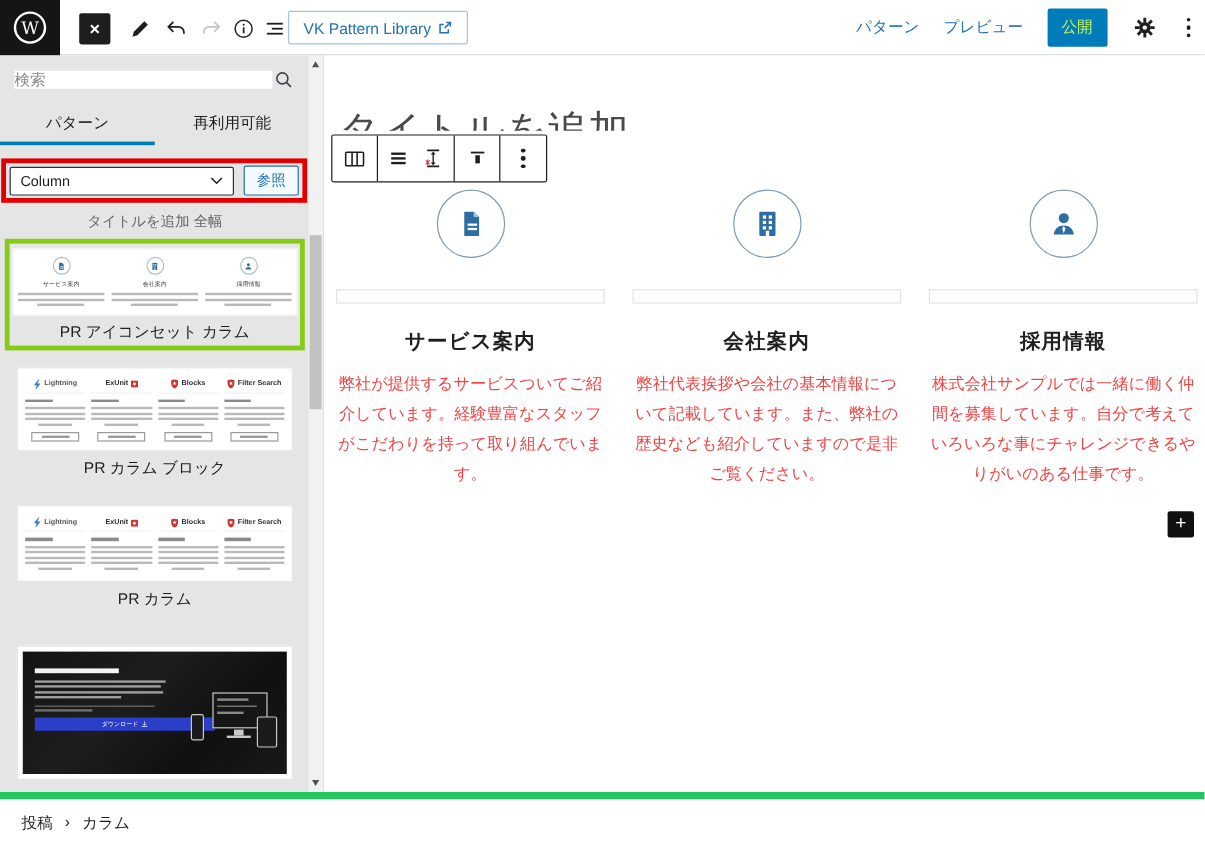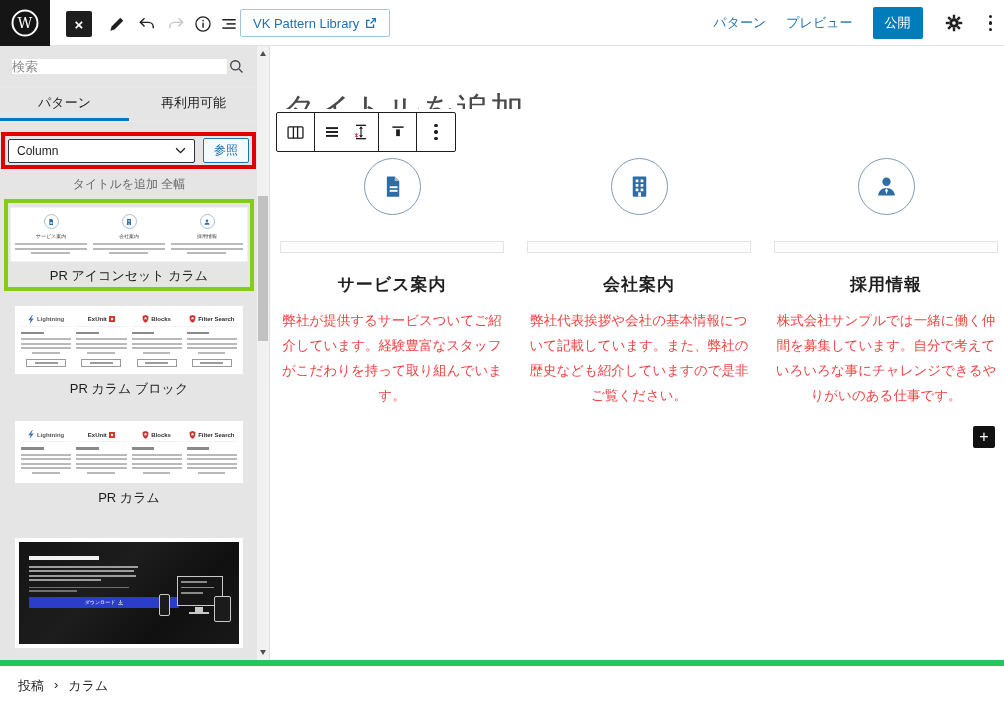--- a/index.html
+++ b/index.html
@@ -7,21 +7,21 @@
   .page { position:relative; width:1004px; height:704px; background:#fff; overflow:hidden; }
 
   
   .topbar { position:absolute; left:0; top:0; width:1004px; height:46px; background:#fff; border-bottom:1px solid #e0e0e0; z-index:30; }
   .wp-logo { position:absolute; left:0; top:0; width:50px; height:46px; background:#151515; display:flex; align-items:center; justify-content:center; cursor:pointer; }
   .tb-btn { position:absolute; top:11px; width:26px; height:26px; display:flex; align-items:center; justify-content:center; cursor:pointer; }
   .close-btn { left:66px; background:#1e1e1e; border-radius:2px; color:#fff; font-size:15px; font-weight:bold; }
   .vk-btn { position:absolute; left:240px; top:9px; height:28px; padding:0 12px; border:1px solid #9ec6dc; border-radius:2px; display:flex; align-items:center; gap:6px; color:#2271b1; font-size:13px; background:#fff; cursor:pointer; }
   .topbar-right { position:absolute; right:8px; top:0; height:46px; display:flex; align-items:center; gap:20px; }
   .link-btn { color:#2271b1; font-size:13px; cursor:pointer; white-space:nowrap; }
-  .publish-btn { background:#007cba; color:#ffffff; font-size:13px; padding:7px 12px; border-radius:2px; cursor:pointer; }
+  .publish-btn { background:#007cba; color:#bef264; font-size:13px; padding:7px 12px; border-radius:2px; cursor:pointer; }
   .vdots { display:flex; flex-direction:column; gap:3px; cursor:pointer; padding:4px; }
   .vdots i { width:3.5px; height:3.5px; border-radius:50%; background:#1e1e1e; }
 
   
   .sidebar { position:absolute; left:0; top:46px; width:270px; height:614px; background:#e5e5e5; border-right:1px solid #e0e0e0; z-index:20; }
   .side-inner { position:absolute; left:0; top:0; width:258px; height:614px; overflow:hidden; }
   .search-row { height:42px; display:flex; align-items:center; padding:0 12px; border-bottom:1px solid #e8e8e8; }
   .search-row input { flex:1; border:none; outline:none; font-size:13px; color:#1e1e1e; font-family:"Liberation Sans",sans-serif; }
   .search-row input::placeholder { color:#8a8a8a; }
   .tabs { display:flex; height:34px; border-bottom:1px solid #e8e8e8; }

